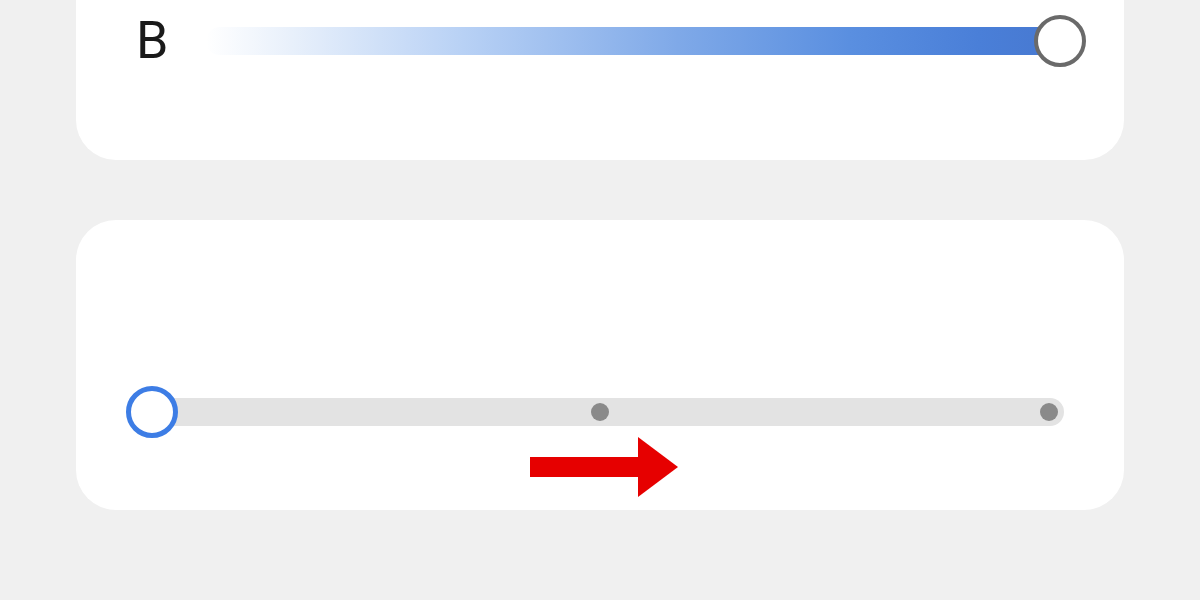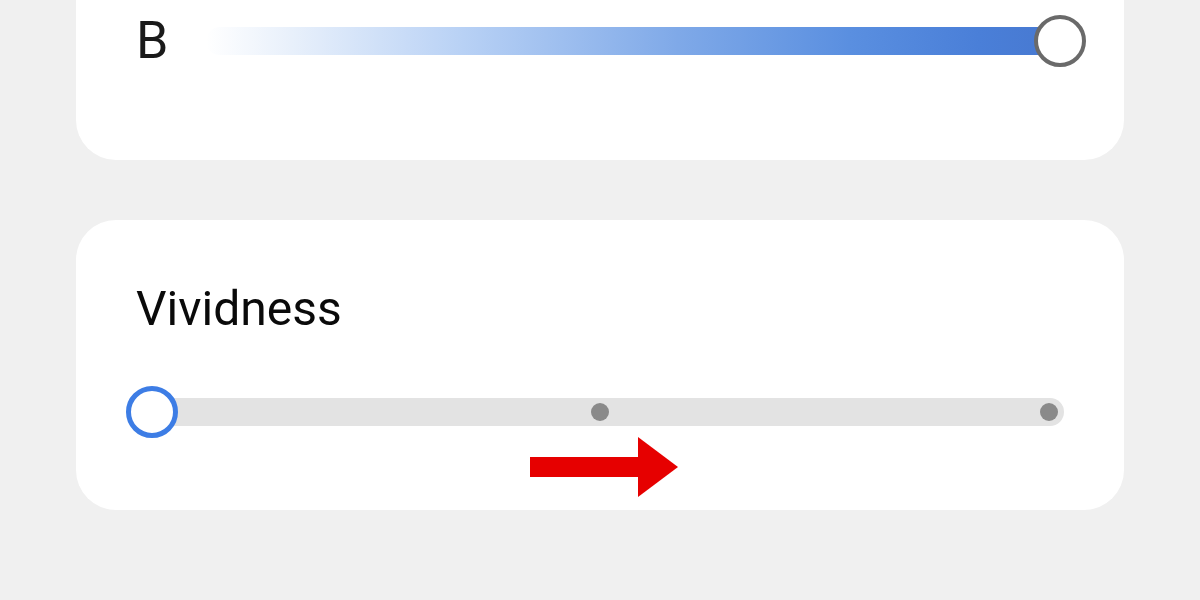--- a/index.html
+++ b/index.html
@@ -152,21 +152,20 @@
 <div class="card card-b">
   <div class="slider-row-b">
     <div class="letter-label">B</div>
     <div class="b-slider-track">
       <div class="b-slider-thumb"></div>
     </div>
   </div>
 </div>
 
 <div class="card card-vividness">
-  <div class="vividness-title">Vividness</div>
   <div class="vividness-slider-container">
     <div class="vividness-slider-track">
       <div class="tick-mid"></div>
       <div class="tick-right"></div>
       <div class="vividness-slider-thumb"></div>
     </div>
   </div>
 </div>
 
 <div class="arrow-annotation">

